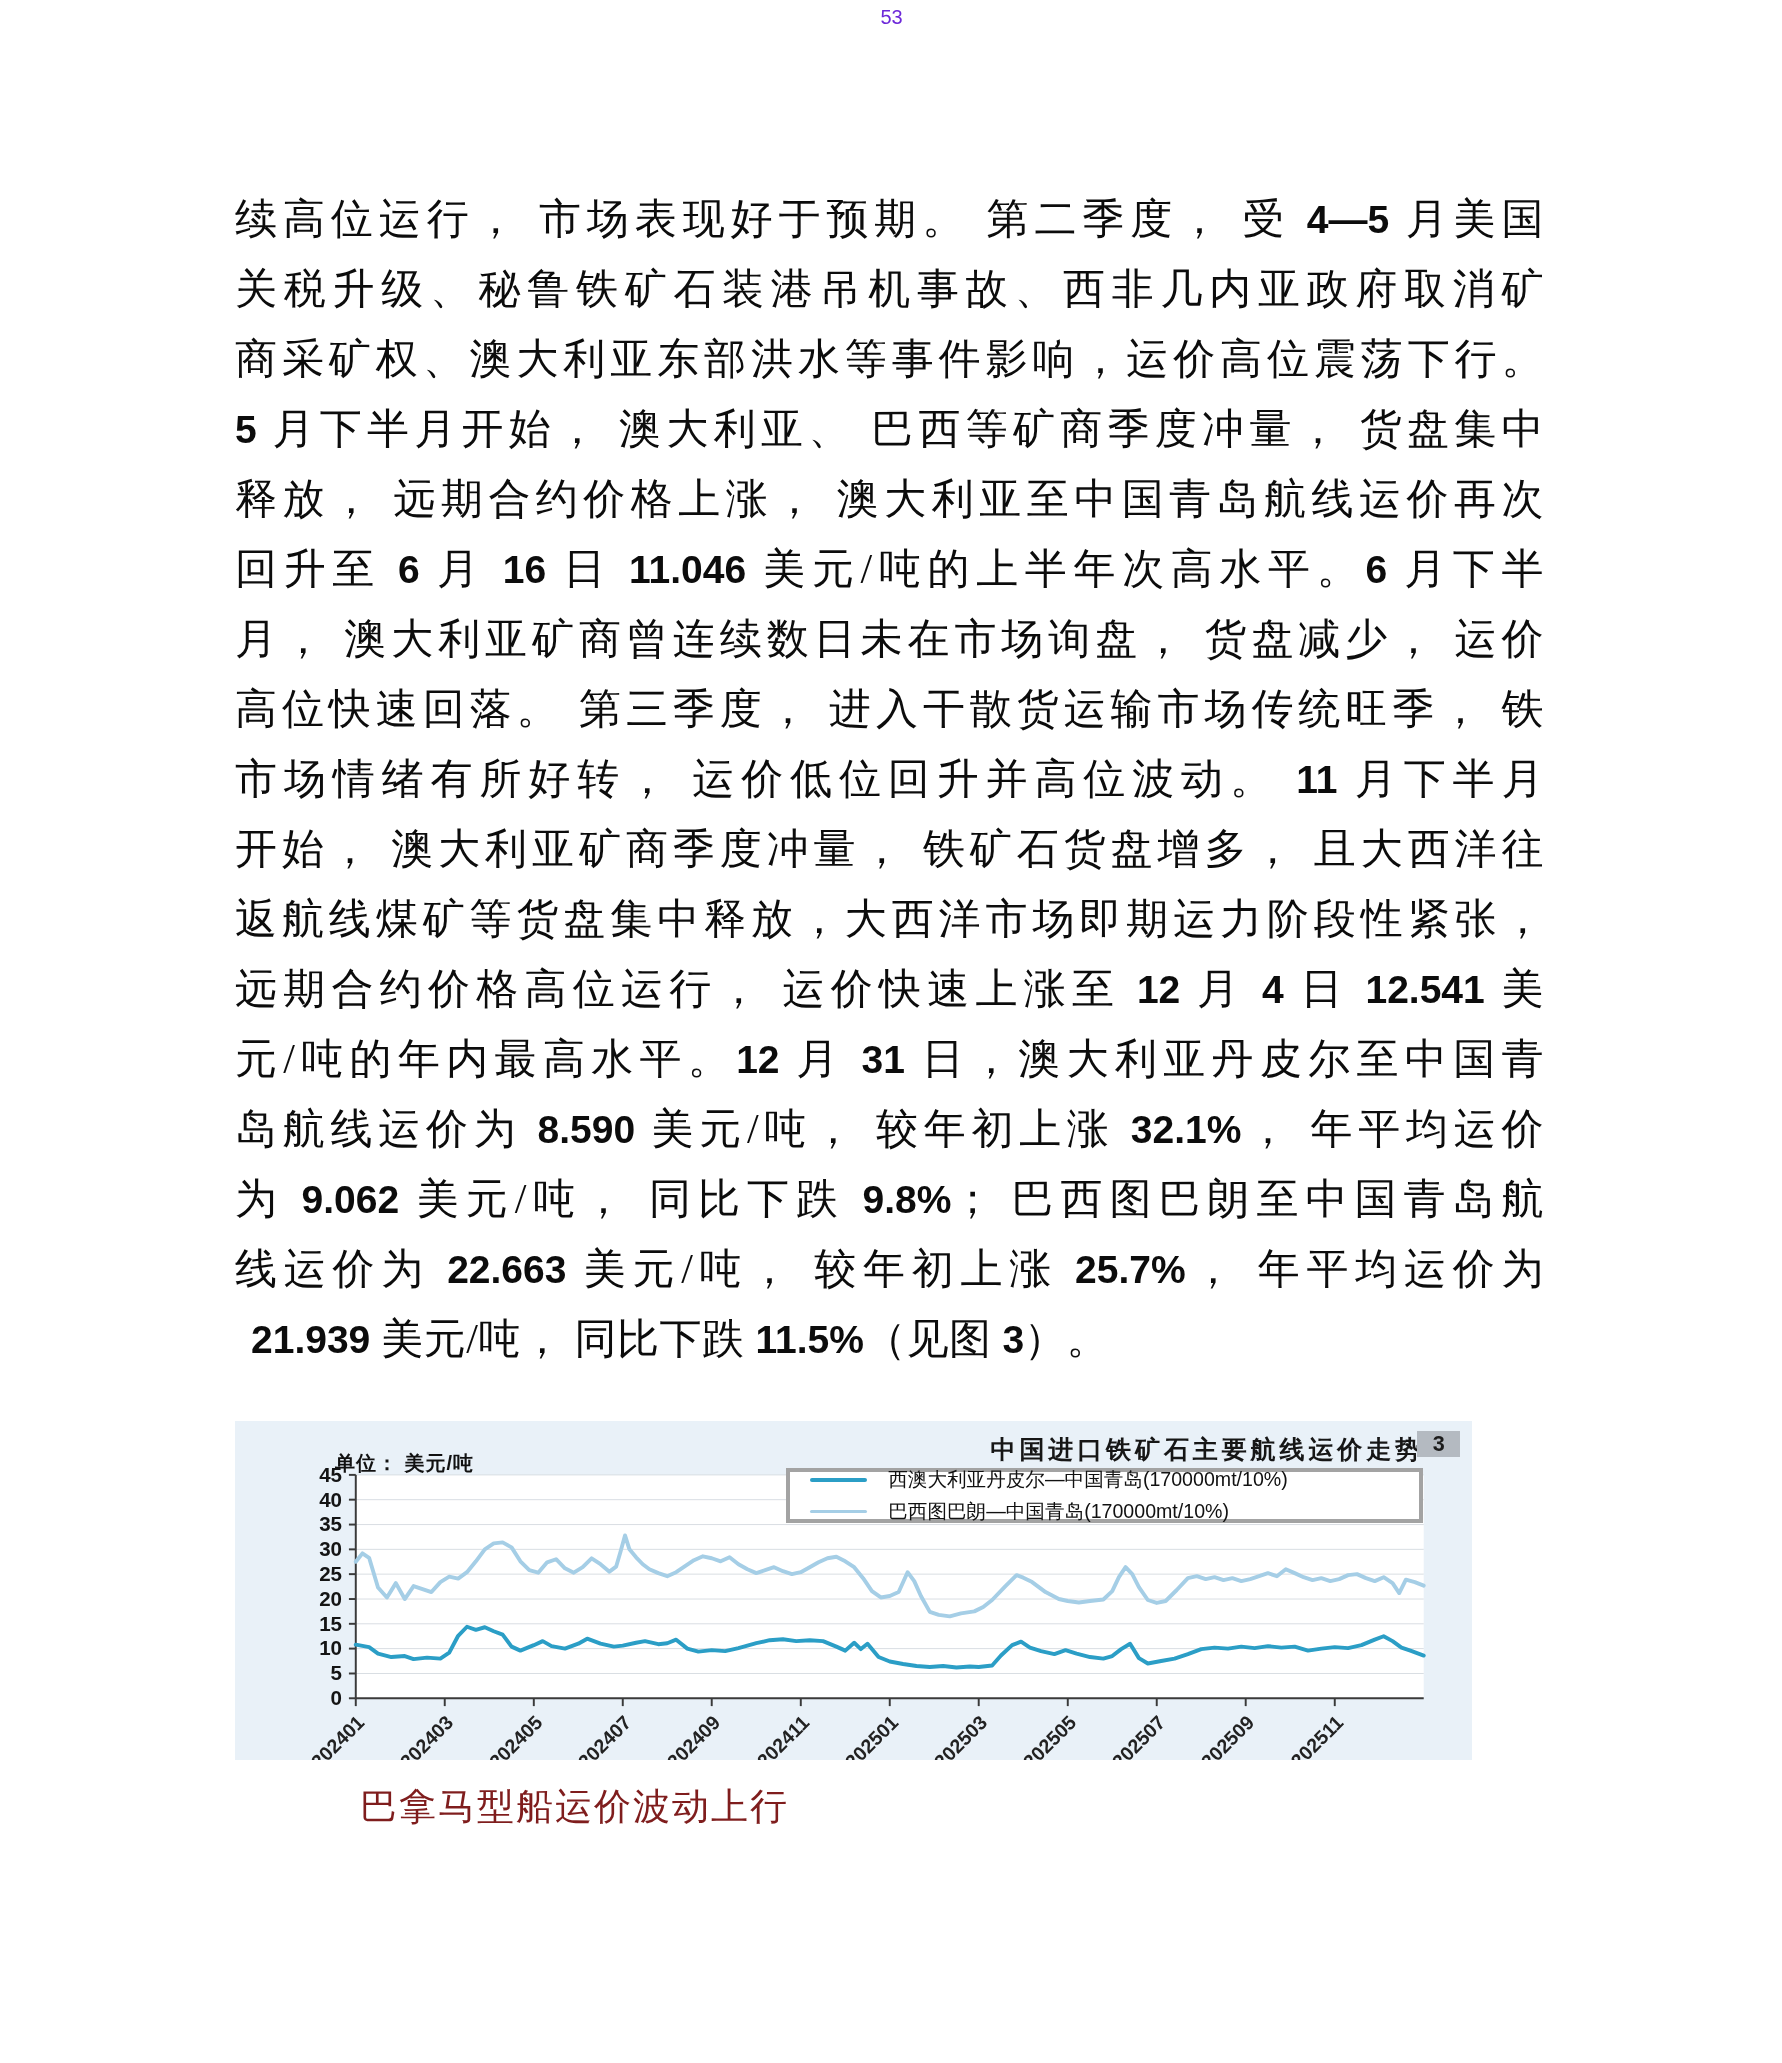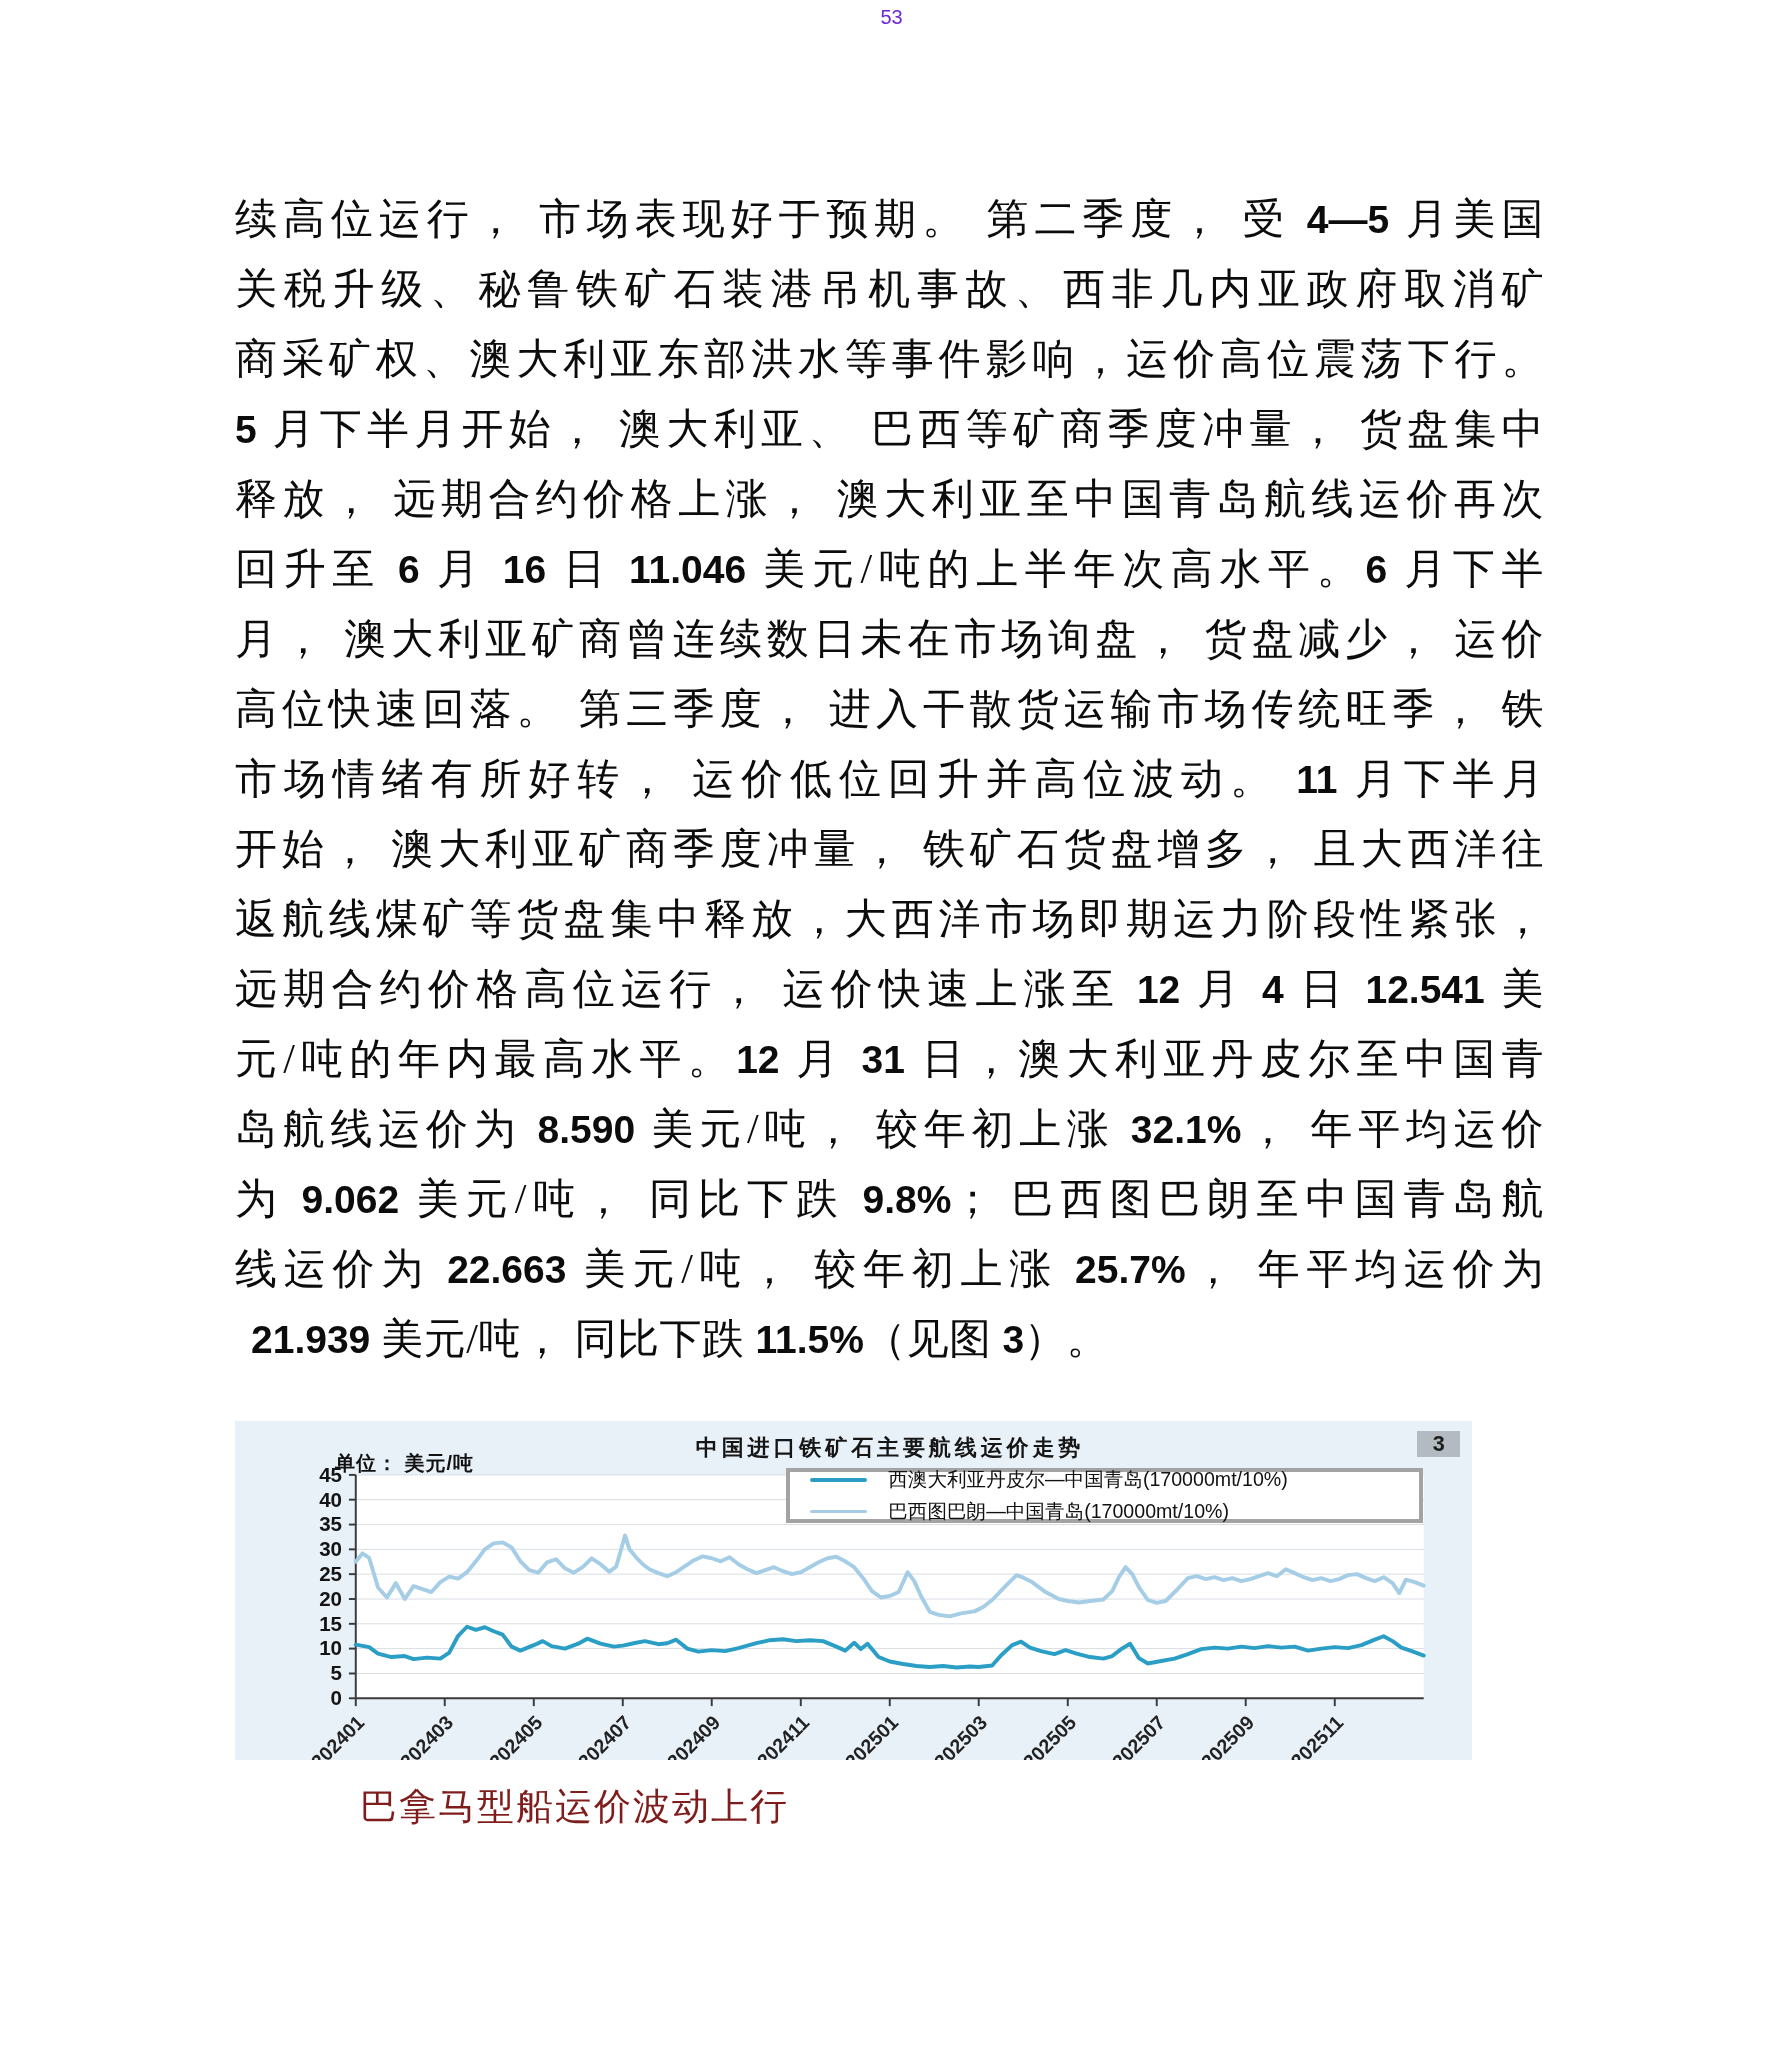--- a/index.html
+++ b/index.html
@@ -19,22 +19,22 @@
   .line.last{text-align-last:left;margin-left:16px;}
   .line .n{
     font-family:"Liberation Sans", sans-serif;font-weight:700;font-size:39px;
     letter-spacing:0;
   }
   .chart{
     position:absolute;left:235px;top:1421px;width:1237px;height:339px;
     background:#e9f1f8;
   }
   .chart-title{
-    position:absolute;left:121px;top:11.8px;width:1068px;text-align:center;
-    font-family:"Liberation Sans", sans-serif;font-weight:700;font-size:22px;
+    position:absolute;left:121px;top:11.8px;width:1068px;text-align:right;
+    font-family:"Liberation Sans", sans-serif;font-weight:700;font-size:25px;
     letter-spacing:3.9px;color:#161616;
   }
   .badge{
     position:absolute;right:11.8px;top:9.8px;width:43px;height:26.5px;
     background:#b4bac1;color:#1c1c1c;font-family:"Liberation Sans", sans-serif;
     font-weight:700;font-size:21.6px;text-align:center;line-height:26.5px;
   }
   .unit{
     position:absolute;left:100px;top:29px;font-family:"Liberation Sans", sans-serif;
     font-weight:700;font-size:20px;letter-spacing:1px;color:#111;

